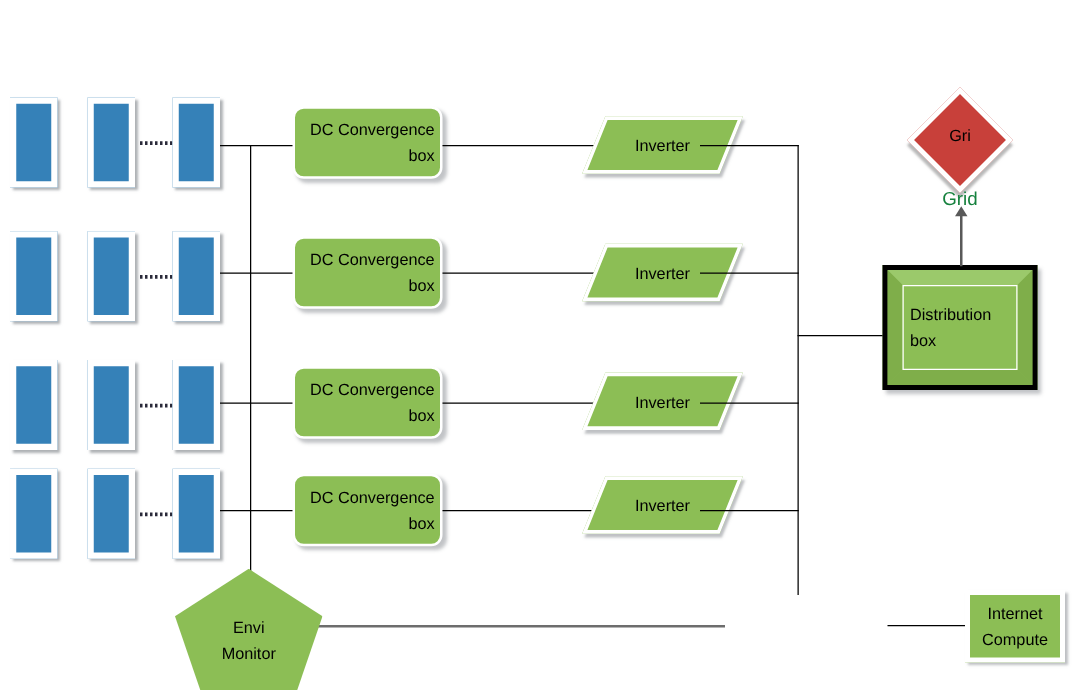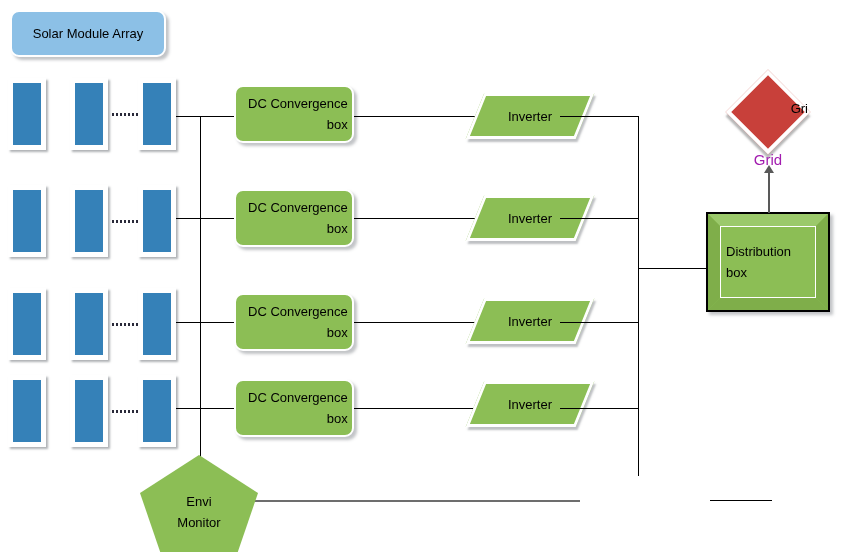--- a/index.html
+++ b/index.html
@@ -104,34 +104,33 @@
     border: 4px solid #ffffff;
     box-sizing: border-box;
     transform: rotate(45deg);
     box-shadow: 3px 3px 2px rgba(125,125,125,0.55);
   }
   .diamond-wrap .lbl {
     position: absolute;
     left: 0; top: 26px;
     width: 100%;
     font-size: 13px;
-    text-align: right;
   }
   .grid-caption {
     position: absolute;
     text-align: center;
     font-size: 15px;
-    color: #a21caf;
+    color: #15803d;
   }
 
   
   .cube {
     position: absolute;
     background: #8CBE55;
-    border: 2px solid #000000;
+    border: 4px solid #000000;
     box-sizing: border-box;
     box-shadow: 3px 3px 3px rgba(120,125,130,0.45);
   }
   .cube .inner {
     position: absolute;
     left: 12px; top: 12px; right: 12px; bottom: 12px;
     background: #8CBE55;
     border: 1px solid #ffffff;
     box-sizing: border-box;
   }
@@ -208,23 +207,20 @@
     border-right: 5px solid transparent;
     border-bottom: 8px solid #595959;
   }
   .ln.arrowshaft { background: #595959; }
 </style>
 </head>
 <body>
 
 <div id="canvas">
 
-  <div class="title-chip">
-    <div class="lbl">Solar Module Array</div>
-  </div>
 
   <div class="panel" style="left:8px;  top:78px; width:38px; height:72px;"></div>
   <div class="panel" style="left:70px; top:78px; width:38px; height:72px;"></div>
   <div class="dots" style="left:112px; top:113px;">
     <i></i>
       <i></i>
       <i></i>
       <i></i>
       <i></i>
       <i></i>
@@ -345,14 +341,18 @@
   <div class="ln h gray" style="left:240px; top:500px; width:340px; height:2px;"></div>
   <div class="ln h" style="left:710px; top:500px; width:62px;"></div>
 
   <div class="pent-wrap" style="left:140px; top:455px;">
     <div class="pent"></div>
     <div class="lbl">Envi
 Monitor</div>
   </div>
 
 
+  <div class="prect" style="left:772px; top:472px; width:80px; height:58px;">
+    <div class="lbl">Internet
+Compute</div>
+  </div>
 
 </div>
 
 </body></html>

